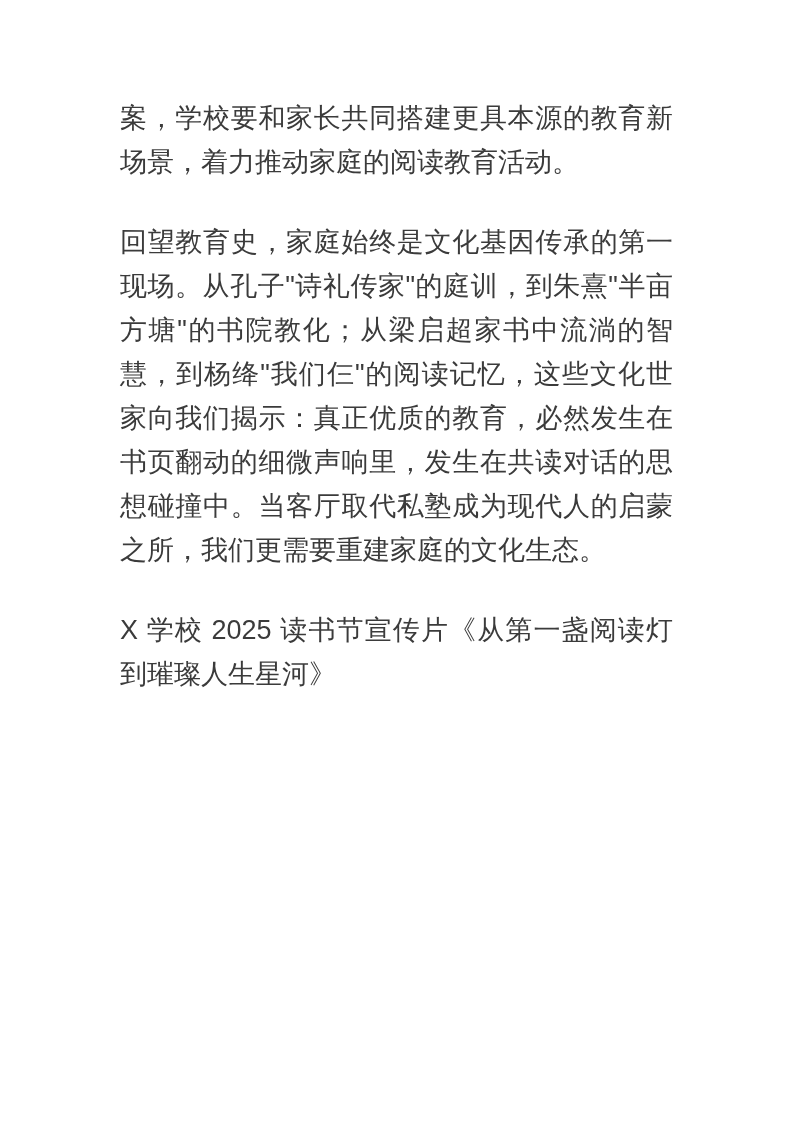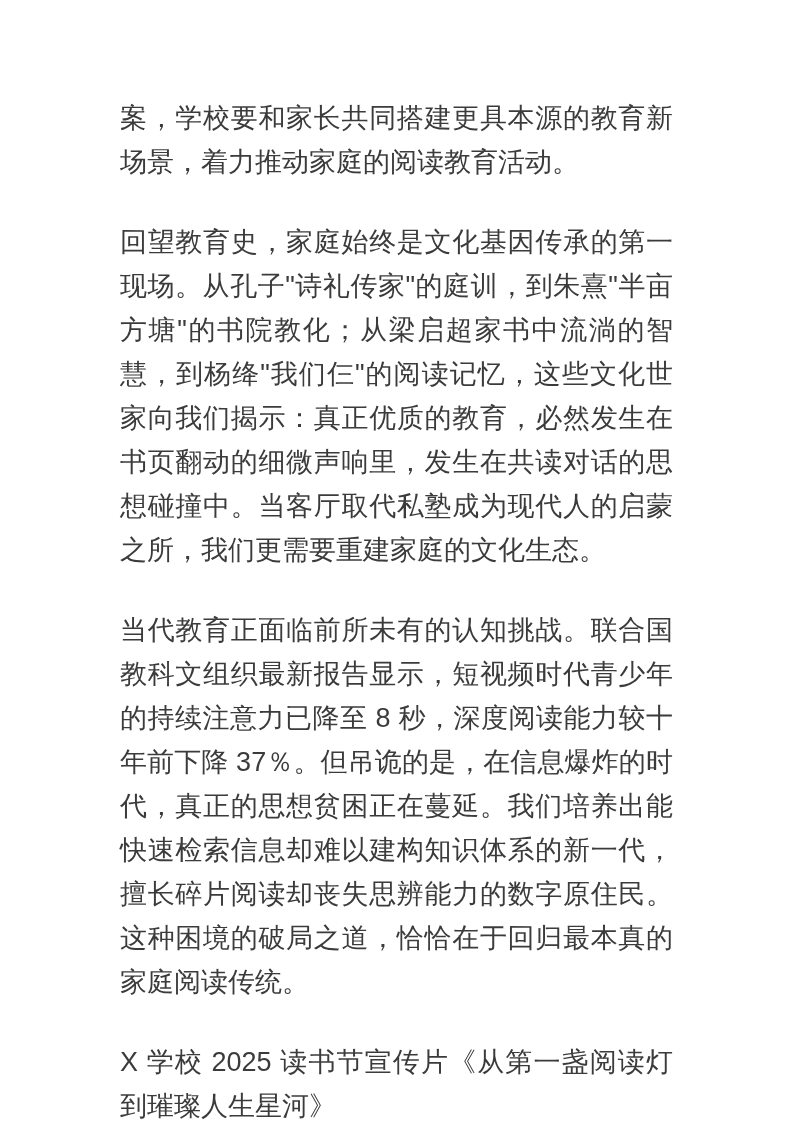--- a/index.html
+++ b/index.html
@@ -34,16 +34,15 @@
     margin-bottom: 0;
   }
 </style>
 </head>
 <body>
 
 <div class="page">
   <div class="doc-body" id="doc-body">
       <p class="para">案，学校要和家长共同搭建更具本源的教育新场景，着力推动家庭的阅读教育活动。</p>
       <p class="para">回望教育史，家庭始终是文化基因传承的第一现场。从孔子"诗礼传家"的庭训，到朱熹"半亩方塘"的书院教化；从梁启超家书中流淌的智慧，到杨绛"我们仨"的阅读记忆，这些文化世家向我们揭示：真正优质的教育，必然发生在书页翻动的细微声响里，发生在共读对话的思想碰撞中。当客厅取代私塾成为现代人的启蒙之所，我们更需要重建家庭的文化生态。</p>
-      <p class="para">当代教育正面临前所未有的认知挑战。联合国教科文组织最新报告显示，短视频时代青少年的持续注意力已降至 8 秒，深度阅读能力较十年前下降 37％。但吊诡的是，在信息爆炸的时代，真正的思想贫困正在蔓延。我们培养出能快速检索信息却难以建构知识体系的新一代，擅长碎片阅读却丧失思辨能力的数字原住民。这种困境的破局之道，恰恰在于回归最本真的家庭阅读传统。</p>
       <p class="para">X 学校 2025 读书节宣传片《从第一盏阅读灯到璀璨人生星河》</p>
     </div>
 </div>
 
 </body></html>

